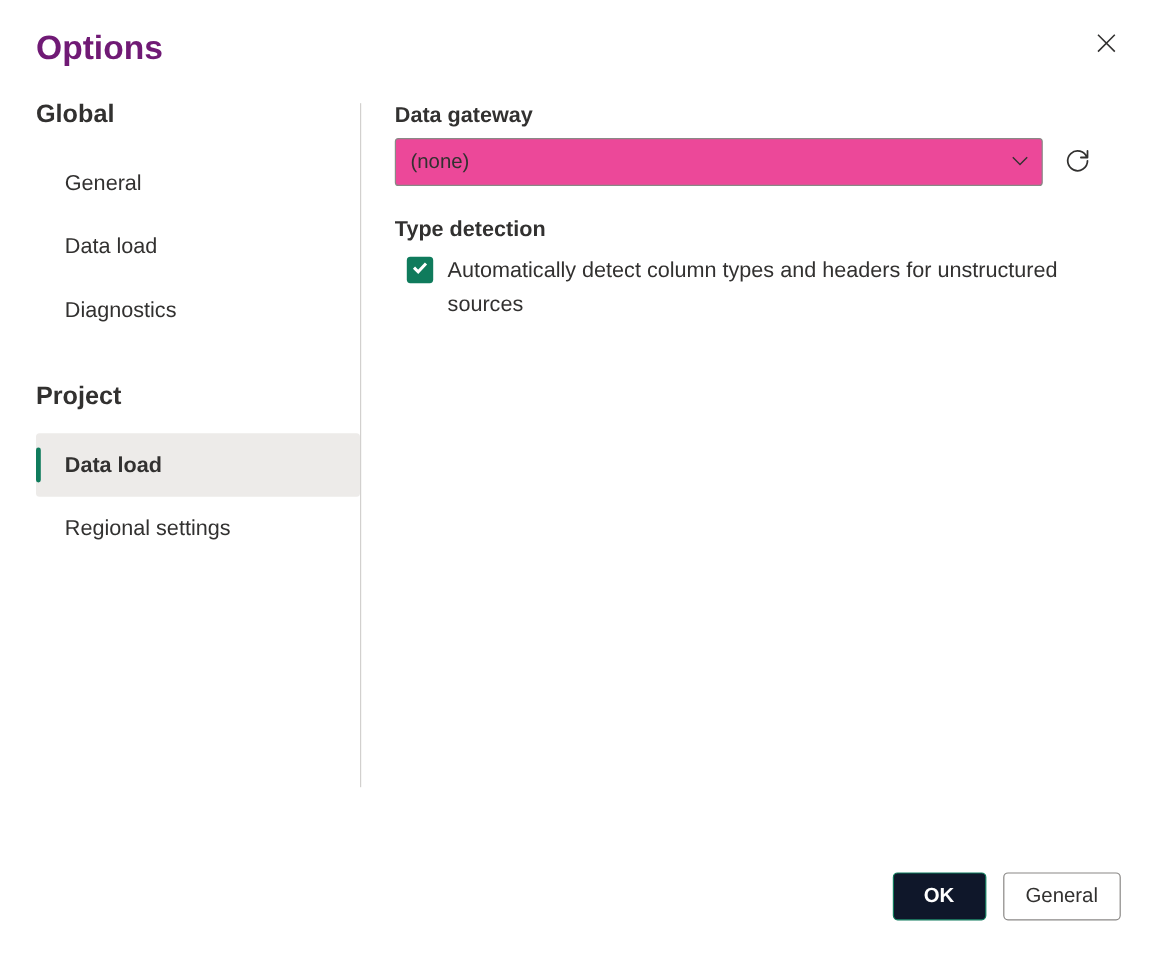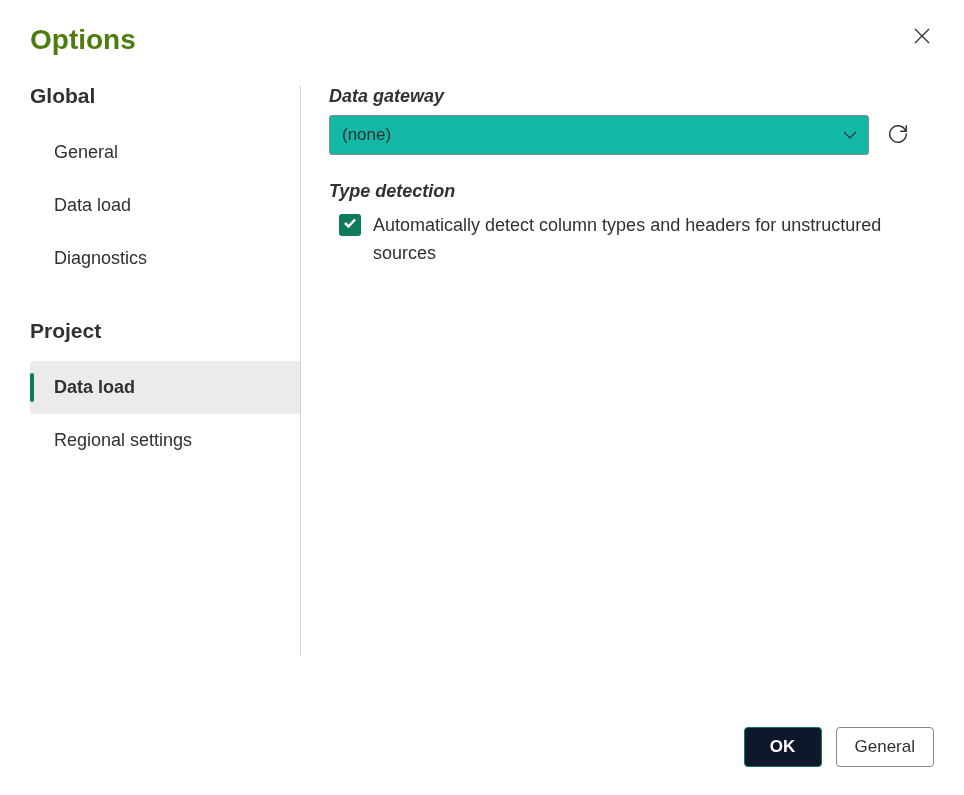--- a/index.html
+++ b/index.html
@@ -18,21 +18,21 @@
     }
     .header {
       padding: 24px 30px 10px 30px;
       display: flex;
       justify-content: space-between;
       align-items: flex-start;
     }
     .title {
       font-size: 28px;
       font-weight: 600;
-      color: #4d7c0f;
+      color: #701a75;
     }
     .close-btn {
       background: none;
       border: none;
       cursor: pointer;
       padding: 4px;
       color: #323130;
     }
     .close-btn svg {
       width: 16px;
@@ -87,41 +87,40 @@
     }
     .main {
       flex: 1;
       padding: 20px 0 0 28px;
     }
     .field-label {
       font-size: 18px;
       font-weight: 600;
       color: #323130;
       margin-bottom: 8px;
-      font-style: italic;
     }
     .gateway-row {
       display: flex;
       align-items: center;
       gap: 14px;
       margin-bottom: 26px;
     }
     .select-wrap {
       flex: 1;
       max-width: 540px;
       position: relative;
     }
     .select {
       width: 100%;
       height: 40px;
       border: 1px solid #8a8886;
       border-radius: 3px;
       padding: 0 36px 0 12px;
       font-size: 17px;
-      background: #14b8a6;
+      background: #ec4899;
       cursor: pointer;
       display: flex;
       align-items: center;
     }
     .select-chevron {
       position: absolute;
       right: 12px;
       top: 50%;
       transform: translateY(-50%);
       pointer-events: none;

